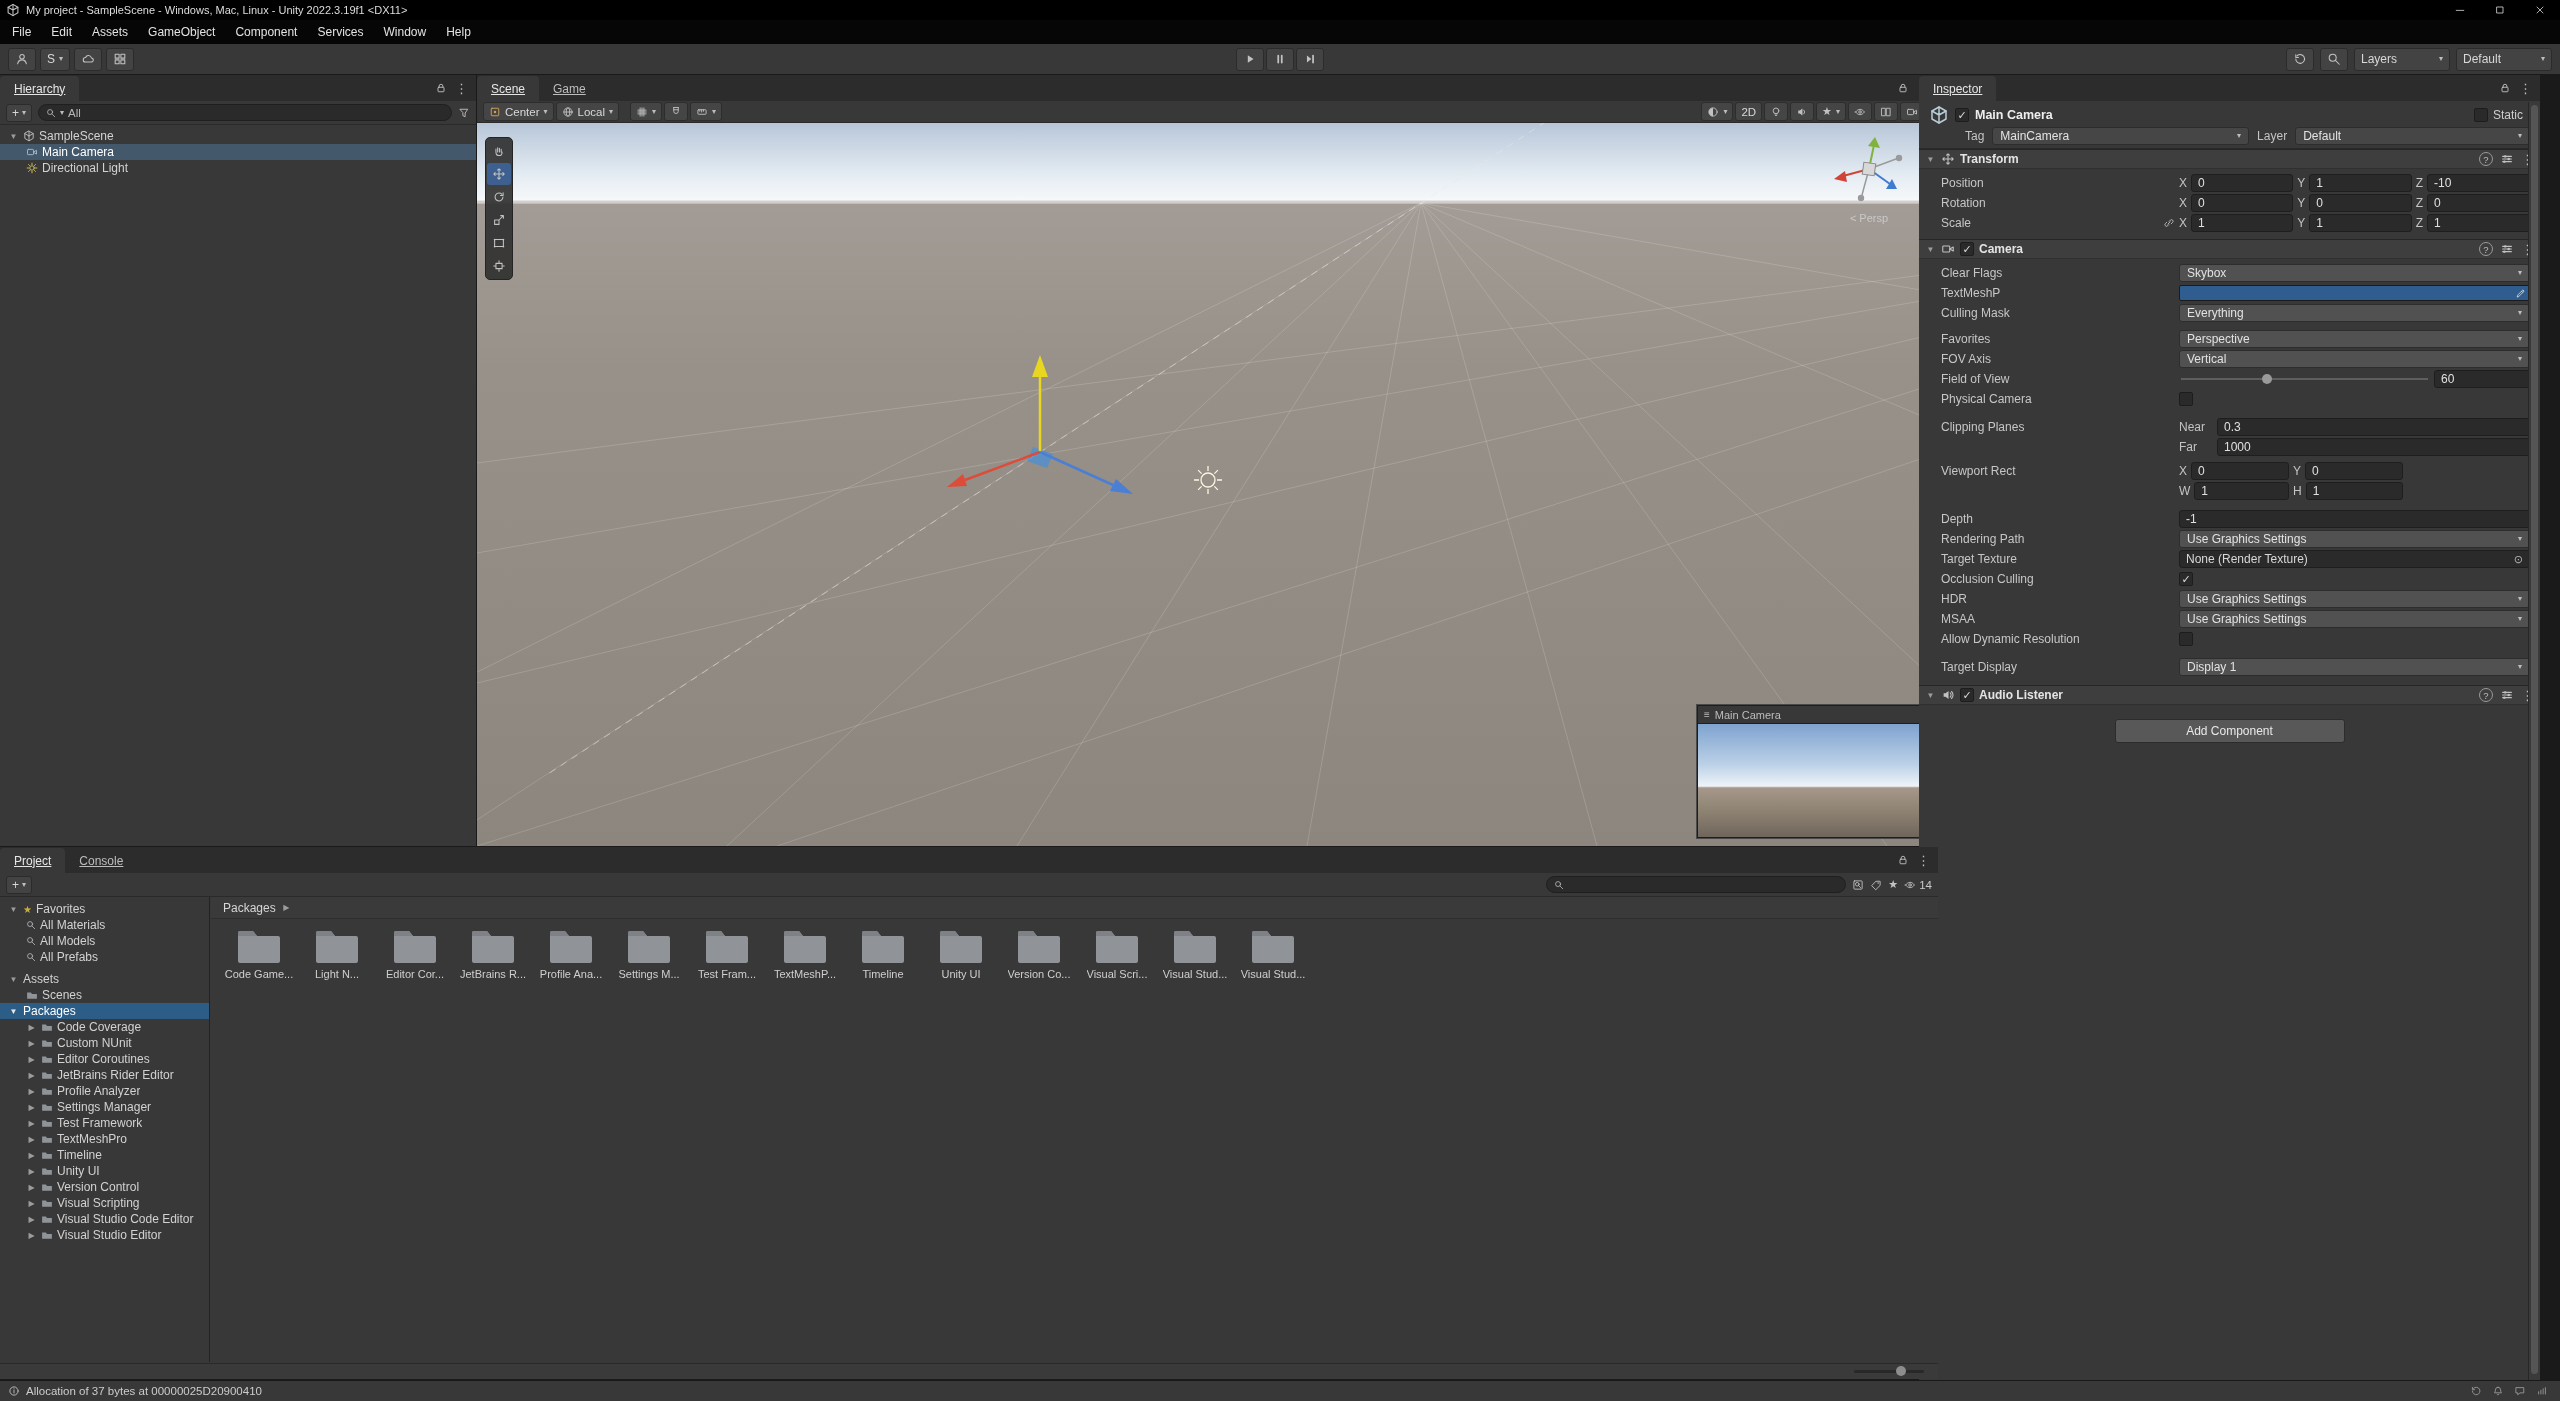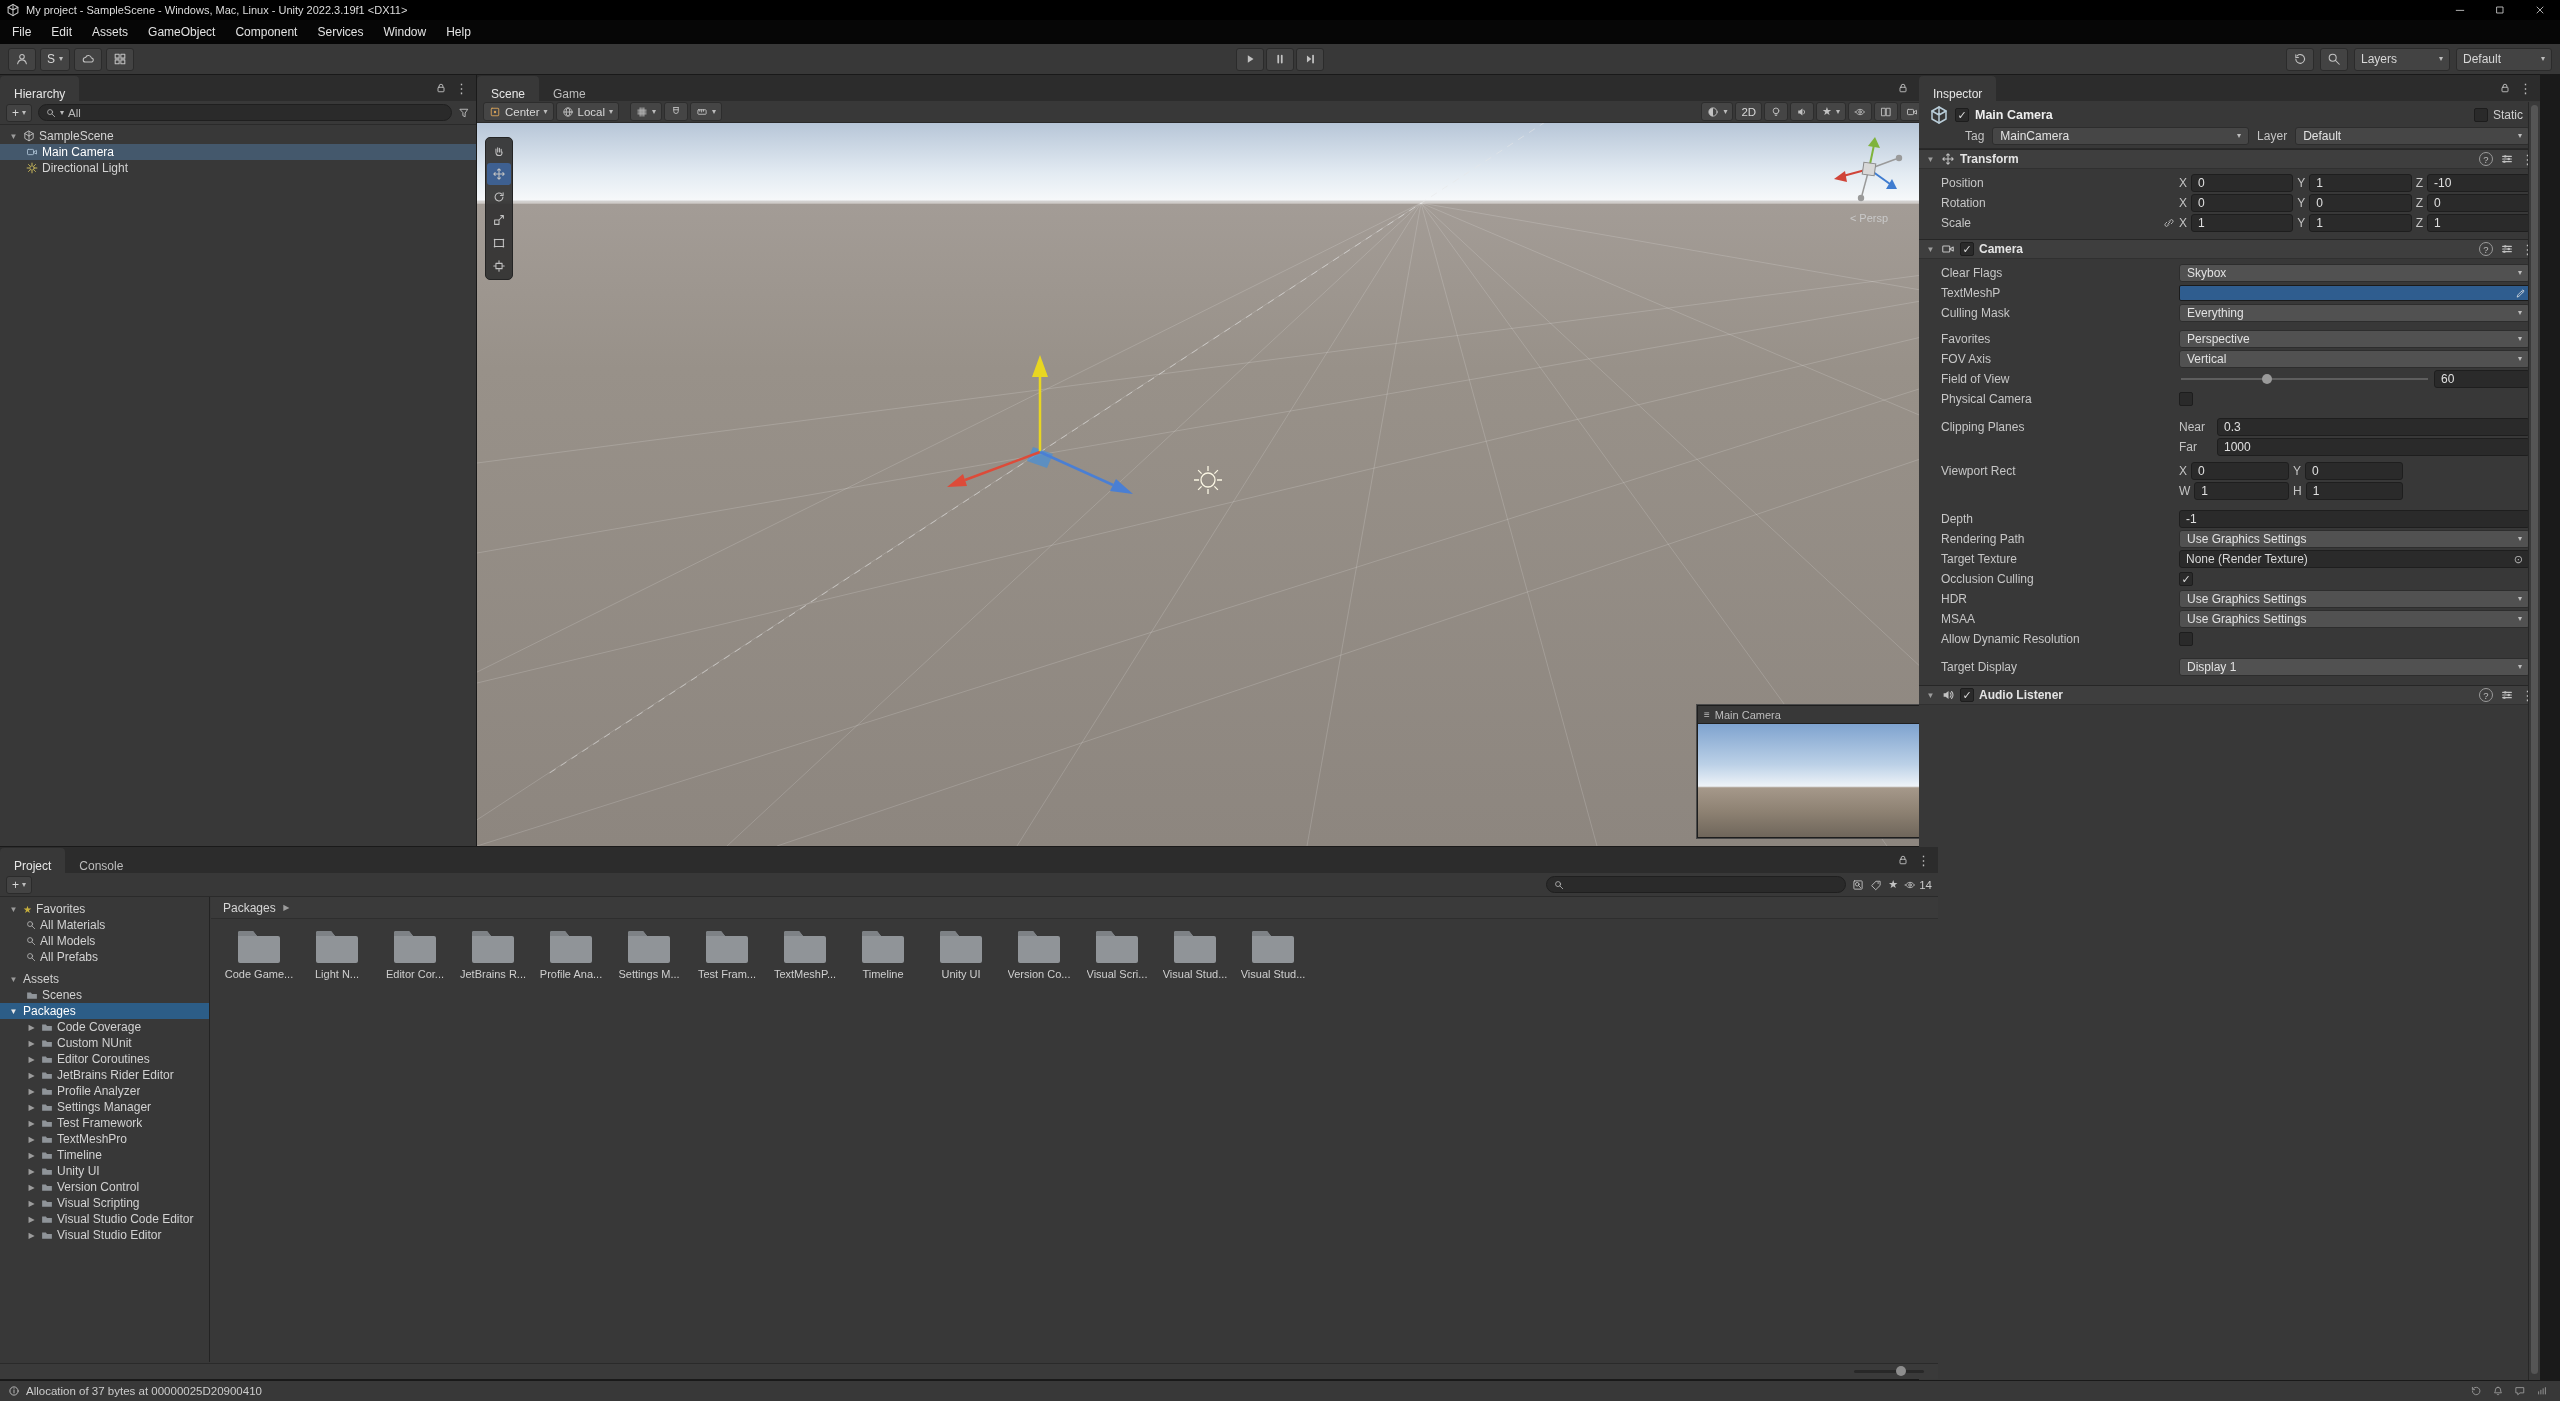--- a/index.html
+++ b/index.html
@@ -27,21 +27,21 @@
   .tb-drop{min-width:96px;justify-content:flex-start;}
   .tb-drop .arw{margin-left:auto;}
 
   
   .panel{position:absolute;background:#383838;}
   #hierarchy{left:0;top:75px;width:476px;height:771px;}
   #scene{left:477px;top:75px;width:1461px;height:771px;}
   #inspector{left:1919px;top:75px;width:621px;height:1305px;}
   #project{left:0;top:847px;width:1938px;height:532px;}
   .tabstrip{height:26px;background:#2c2c2c;display:flex;align-items:flex-end;position:relative;}
-  .tab{height:25px;padding:0 14px;color:#bdbdbd;display:flex;align-items:flex-end;gap:5px;font-size:12px;}
+  .tab{height:25px;padding:10px 14px;color:#bdbdbd;display:flex;align-items:center;gap:5px;font-size:12px;text-decoration:underline;}
   .tab.active{background:#383838;border-radius:4px 4px 0 0;color:#e6e6e6;}
   .strip-right{margin-left:auto;display:flex;align-items:center;gap:8px;padding:0 8px;height:100%;}
   .panel-toolbar{height:24px;background:#383838;border-bottom:1px solid #2a2a2a;display:flex;align-items:center;gap:6px;padding:0 6px;}
   .mini-drop{height:18px;background:#434343;border:1px solid #2b2b2b;border-radius:3px;display:flex;align-items:center;gap:3px;padding:0 5px;color:#d8d8d8;font-size:12px;}
   .searchfield{flex:1;height:17px;background:#2a2a2a;border:1px solid #1f1f1f;border-radius:9px;display:flex;align-items:center;gap:4px;padding:0 7px;color:#b8b8b8;font-size:11.5px;}
   .psearch{flex:none;width:300px;margin-left:auto;}
 
   
   .tree{padding-top:3px;}
   .trow{height:16px;display:flex;align-items:center;gap:4px;padding-left:8px;font-size:12px;color:#d2d2d2;white-space:nowrap;}
@@ -844,20 +844,23 @@
       <svg class="ic i14" viewBox="0 0 16 16">
           <path d="M3 5h10M3 8h10M3 11h10"></path>
           <circle cx="6" cy="5" r="1.4" fill="#c2c2c2" stroke="none"></circle>
           <circle cx="10" cy="8" r="1.4" fill="#c2c2c2" stroke="none"></circle>
           <circle cx="5" cy="11" r="1.4" fill="#c2c2c2" stroke="none"></circle>
         </svg>
       <span class="dots">⋮</span>
     </span>
   </div>
 
+  <div class="addc-wrap">
+    <button class="addc">Add Component</button>
+  </div>
 
   <div class="vscroll">
       <div class="thumb"></div>
     </div>
 </div>
 
 <div id="project" class="panel">
   <div class="tabstrip">
     <div class="tab active">
         <span>Project</span>

